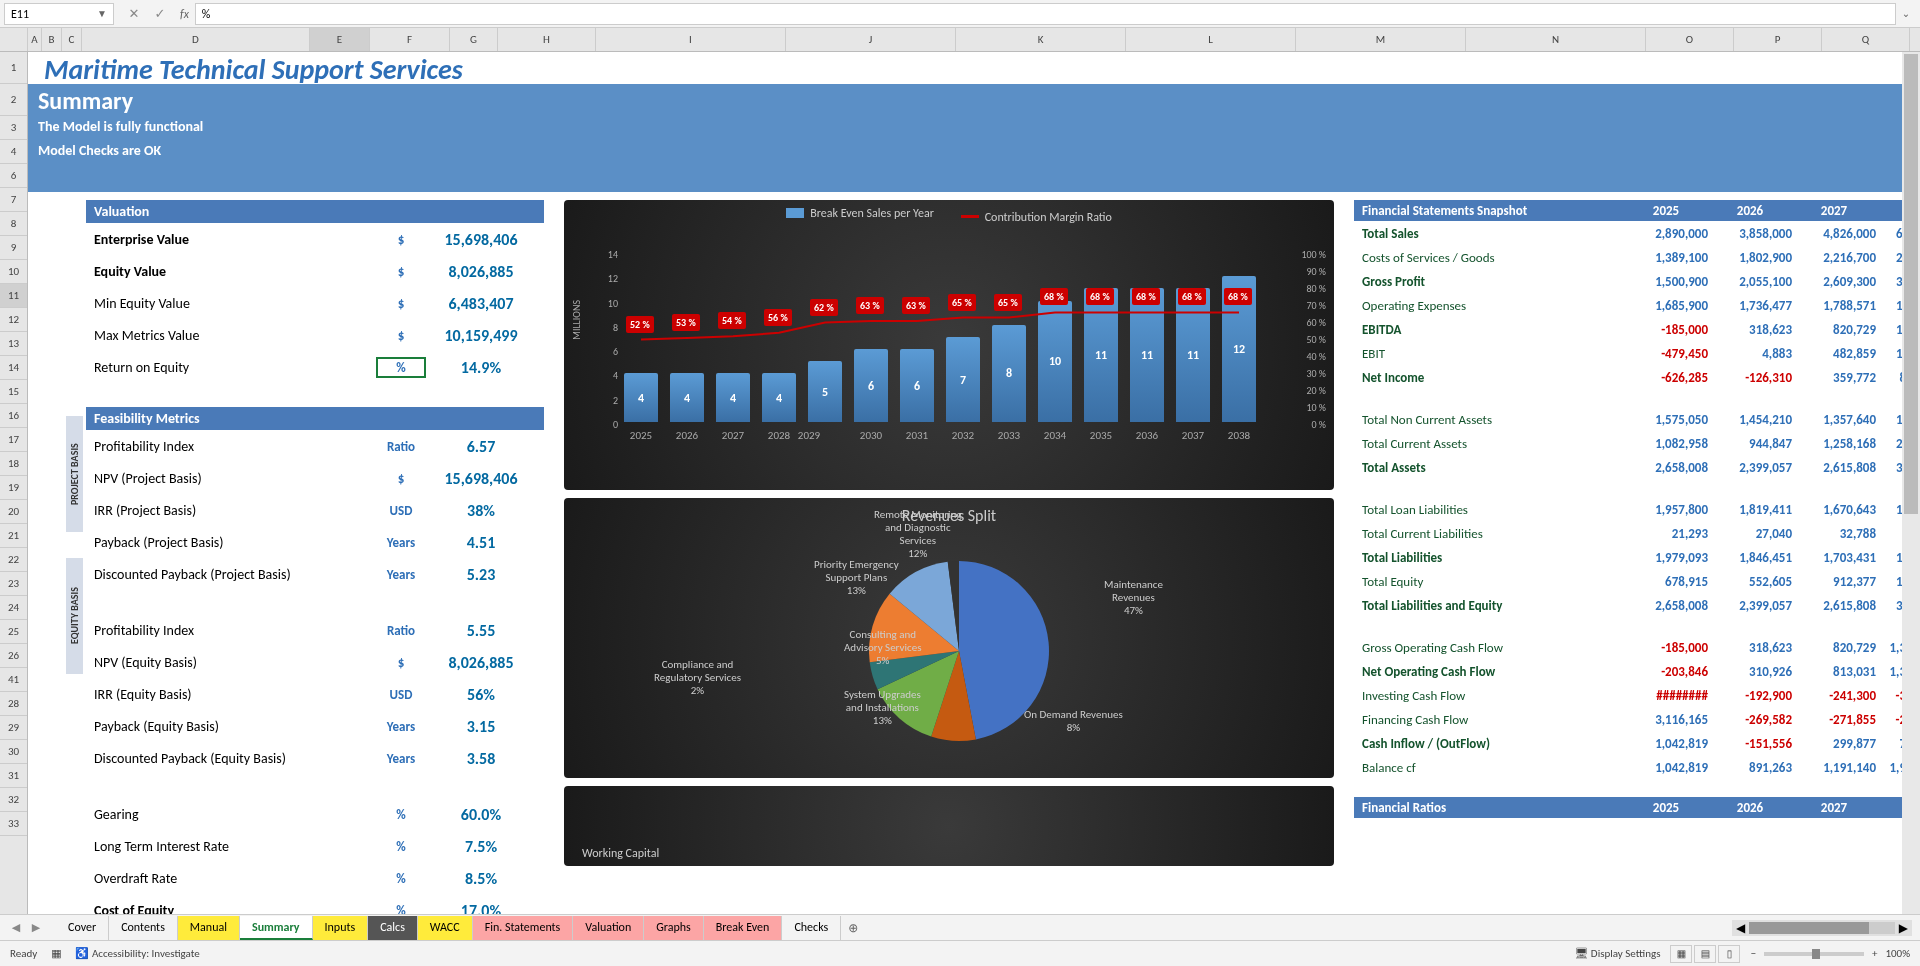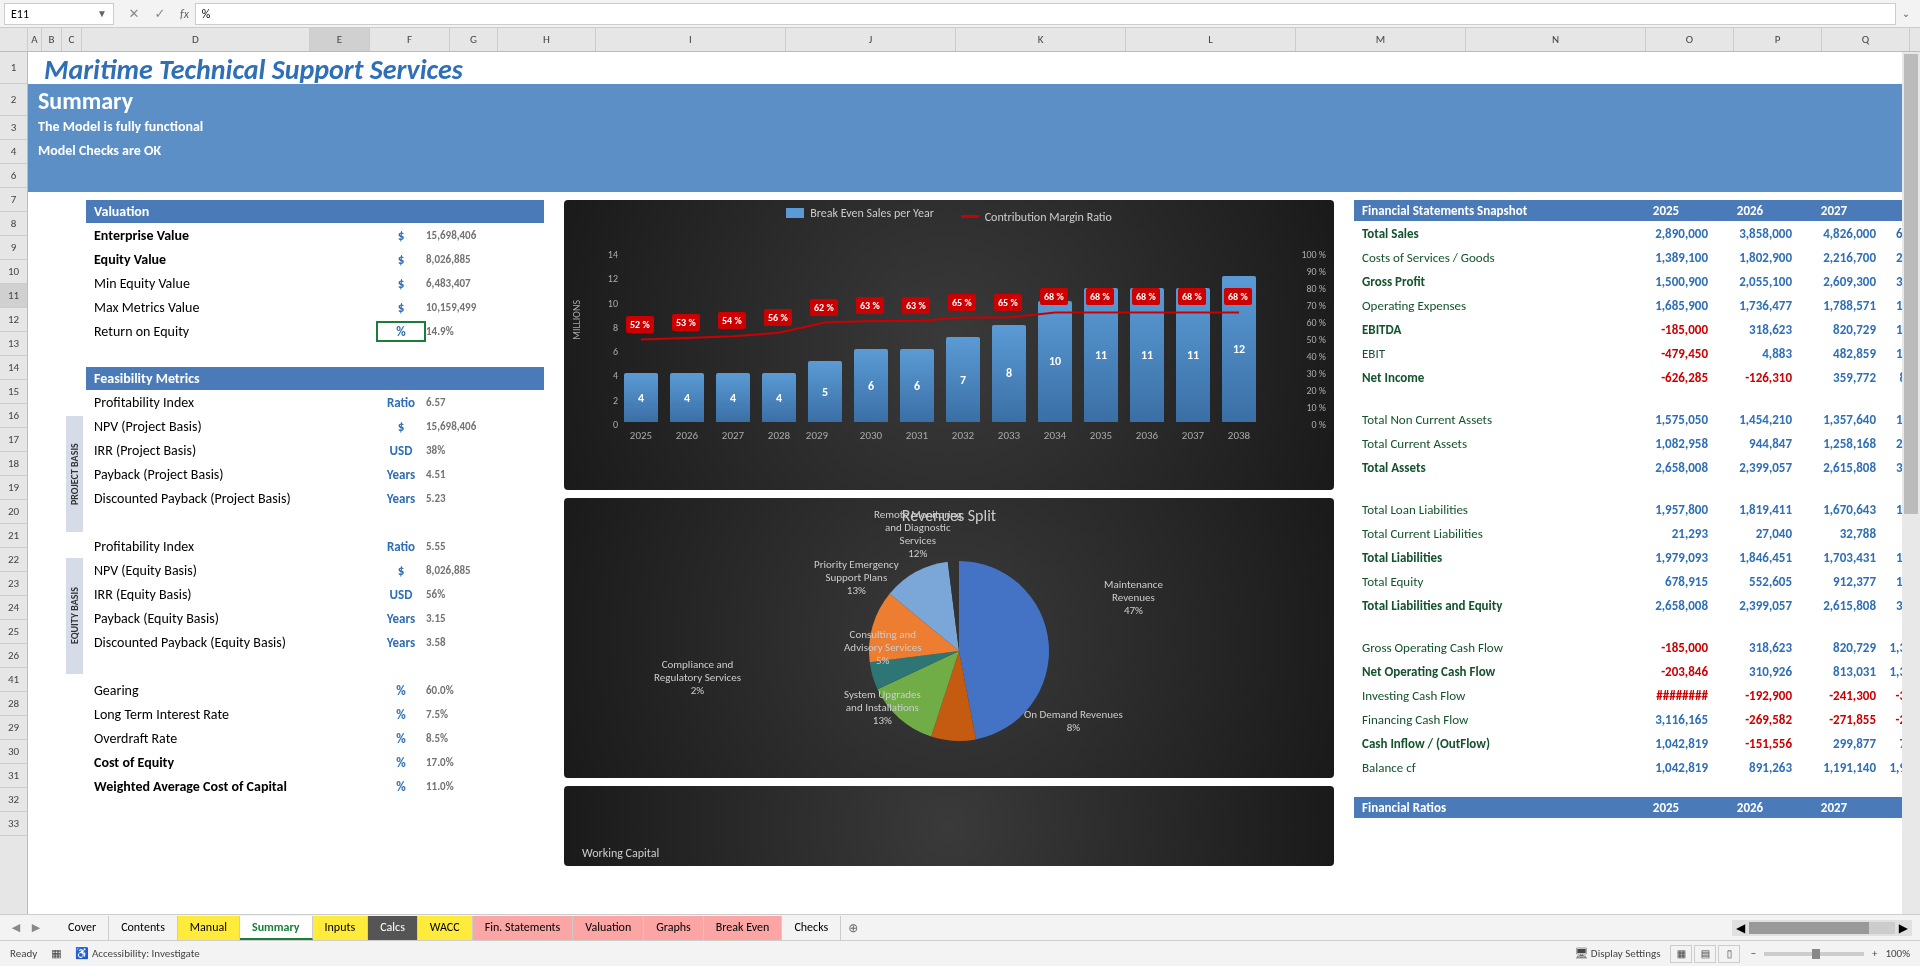--- a/index.html
+++ b/index.html
@@ -30,24 +30,24 @@
 .title-block { position: absolute; left: 8px; top: 0; font-style: italic; }
 .title-white { background: #fff; padding: 2px 8px; font-size: 28px; font-weight: bold; color: #2e6fb7; }
 .blue-banner { position: absolute; left: 0; top: 32px; width: 1880px; height: 108px; background: #5b8fc6; }
 .summary-title { position: absolute; left: 10px; top: 34px; font-size: 24px; font-weight: bold; color: #fff; }
 .banner-line1 { position: absolute; left: 10px; top: 66px; font-size: 14px; font-weight: bold; color: #fff; }
 .banner-line2 { position: absolute; left: 10px; top: 90px; font-size: 14px; font-weight: bold; color: #fff; }
 
 
 .left-panel { position: absolute; left: 58px; top: 148px; width: 458px; }
 .section-header { background: #4a7ab8; color: #fff; font-weight: bold; padding: 3px 8px; font-size: 14px; }
-.data-row { display: flex; align-items: center; height: 24px; padding: 8px 8px; }
+.data-row { display: flex; align-items: center; height: 24px; padding: 16px 8px; }
 .data-row .label { flex: 1; color: #000; font-size: 14px; }
 .data-row .unit { width: 50px; text-align: center; color: #2e6fb7; font-weight: bold; font-size: 13px; }
-.data-row .value { width: 110px; text-align: left; color: #737373; font-weight: bold; font-size: 11px; }
+.data-row .value { width: 110px; text-align: center; color: #0369a1; font-weight: bold; font-size: 16px; }
 .data-row.bold .label { font-weight: bold; }
 .data-row.bold .value { font-weight: bold; }
 .selected-cell { border: 2px solid #1a7e3a; padding: 1px 4px; }
 .vlabel { position: absolute; writing-mode: vertical-rl; transform: rotate(180deg); font-size: 10px; font-weight: bold; color: #333; background: #d5dce8; padding: 6px 2px; text-align: center; }
 
 
 .chart-container { position: absolute; left: 536px; top: 148px; width: 770px; }
 .chart { background: radial-gradient(circle, #3a3a3a 0%, #1a1a1a 100%); border-radius: 4px; margin-bottom: 8px; position: relative; color: #ccc; }
 .chart1 { height: 290px; }
 .chart2 { height: 280px; }
@@ -354,21 +354,21 @@
             <div class="bar" style="left: 46px; height: 48.5714px;">4</div>
             <div class="bar-x" style="left: 46px;">2026</div>
             <div class="cm-label" style="left: 48px; top: 71.9px;">53 %</div>
             <div class="bar" style="left: 92px; height: 48.5714px;">4</div>
             <div class="bar-x" style="left: 92px;">2027</div>
             <div class="cm-label" style="left: 94px; top: 70.2px;">54 %</div>
             <div class="bar" style="left: 138px; height: 48.5714px;">4</div>
             <div class="bar-x" style="left: 138px;">2028</div>
             <div class="cm-label" style="left: 140px; top: 66.8px;">56 %</div>
             <div class="bar" style="left: 184px; height: 60.7143px;">5</div>
-            <div class="bar-x" style="left: 176px;">2029</div>
+            <div class="bar-x" style="left: 168px;">2029</div>
             <div class="cm-label" style="left: 186px; top: 56.6px;">62 %</div>
             <div class="bar" style="left: 230px; height: 72.8571px;">6</div>
             <div class="bar-x" style="left: 230px;">2030</div>
             <div class="cm-label" style="left: 232px; top: 54.9px;">63 %</div>
             <div class="bar" style="left: 276px; height: 72.8571px;">6</div>
             <div class="bar-x" style="left: 276px;">2031</div>
             <div class="cm-label" style="left: 278px; top: 54.9px;">63 %</div>
             <div class="bar" style="left: 322px; height: 85px;">7</div>
             <div class="bar-x" style="left: 322px;">2032</div>
             <div class="cm-label" style="left: 324px; top: 51.5px;">65 %</div>

